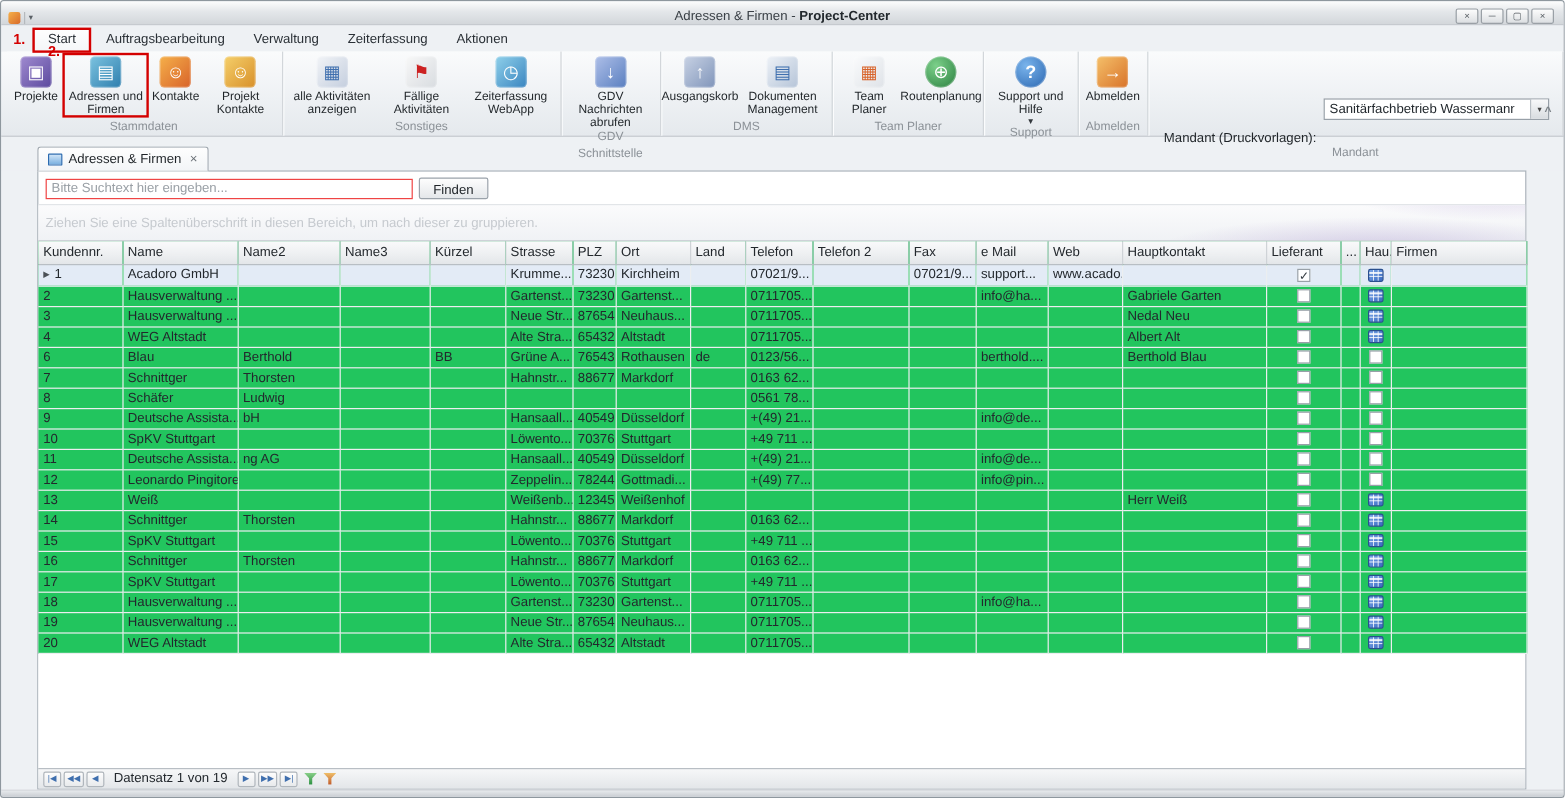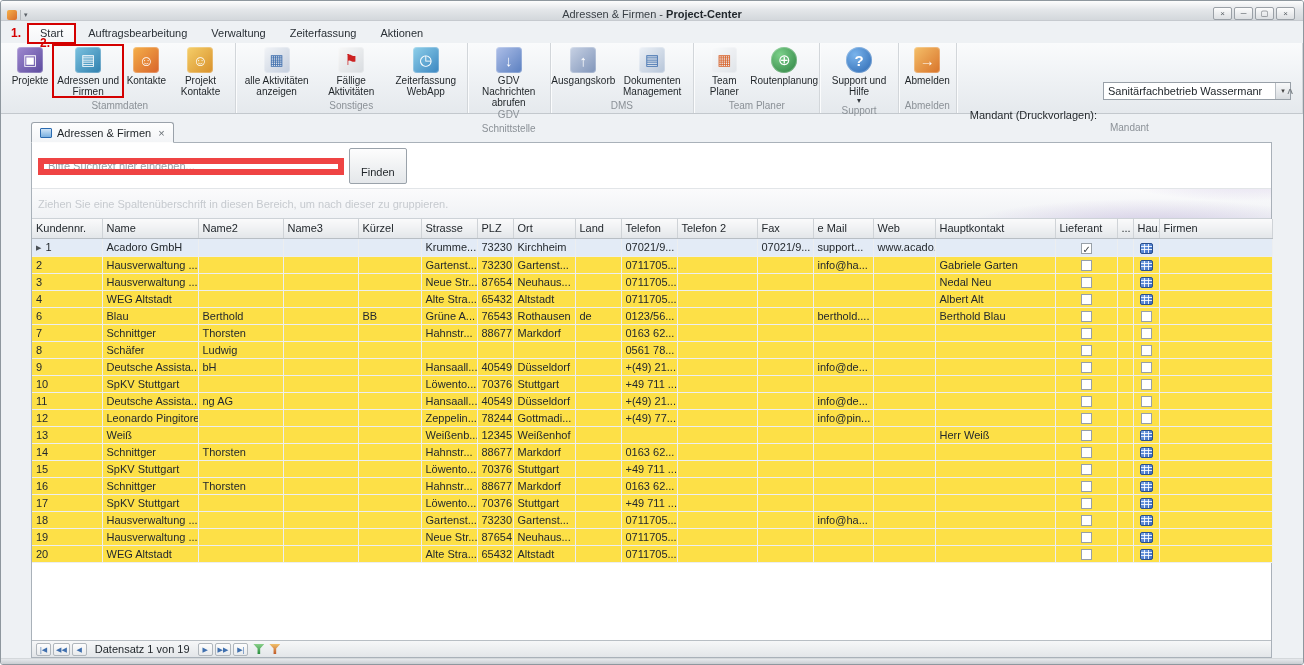--- a/index.html
+++ b/index.html
@@ -63,30 +63,30 @@
   
   .tabbar { height:28px; background:#eef1f4; display:flex; align-items:flex-end; padding-left:30px; flex:0 0 auto; }
   .doc-tab { height:21px; margin-bottom:-1px; z-index:2; background:linear-gradient(#fefefe,#f3f5f7); border:1px solid #9aa2aa; border-bottom:1px solid #fdfdfd; border-radius:3px 3px 0 0; display:flex; align-items:center; gap:5px; padding:0 8px; font-size:11px; color:#1f2428; }
   .tab-card-icon { width:12px; height:10px; border:1px solid #2a6ab0; border-radius:1px; background:linear-gradient(#cfe4f7,#7ab0e0); }
   .tab-close { font-size:11px; color:#6a7076; padding-left:2px; }
 
   
   .main { flex:1; background:#eef1f4; padding:0 31px 0 30px; min-height:0; }
   .panel { height:100%; background:#fff; border:1px solid #a9b1b9; display:flex; flex-direction:column; min-height:0; }
   .search-row { display:flex; gap:5px; align-items:center; padding:5px 6px 4px; flex:0 0 auto; }
-  .search-input { width:306px; height:17px; border:6px solid #ef4444; font-size:11px; padding:0 4px; color:#333; font-family:"Liberation Sans",sans-serif; }
+  .search-input { width:306px; height:17px; border:1px solid #ef4444; font-size:11px; padding:0 4px; color:#333; font-family:"Liberation Sans",sans-serif; }
   .search-input::placeholder { color:#9aa0a6; }
-  .find-btn { height:18px; padding:17px 11px; font-size:11px; color:#1f2428; border:1px solid #9aa2aa; border-radius:2px; background:linear-gradient(#fdfdfd,#e4e7ea); font-family:"Liberation Sans",sans-serif; }
+  .find-btn { height:18px; padding:4px 11px; font-size:11px; color:#1f2428; border:1px solid #9aa2aa; border-radius:2px; background:linear-gradient(#fdfdfd,#e4e7ea); font-family:"Liberation Sans",sans-serif; }
   .groupby { height:31px; flex:0 0 auto; background:linear-gradient(#fbfbfc,#f0f2f5); border-top:1px solid #e2e5e8; border-bottom:1px solid #cdd2d7; position:relative; display:flex; align-items:center; padding-left:6px; overflow:hidden; }
   .groupby-hint { font-size:11px; color:#c6cacf; z-index:1; }
   .groupby-deco { position:absolute; right:0; top:0; bottom:0; width:440px; pointer-events:none;
     background: radial-gradient(ellipse 70% 160% at 72% 130%, rgba(140,110,190,.30), rgba(140,110,190,0) 60%),
                 radial-gradient(ellipse 55% 150% at 95% -40%, rgba(120,90,180,.22), rgba(120,90,180,0) 55%); }
 
-  table.grid { border-collapse:collapse; table-layout:fixed; width:100%; background:#fde047; }
+  table.grid { border-collapse:collapse; table-layout:fixed; width:100%; background:#22c55e; }
   .grid th { height:19px; background:linear-gradient(#fafafb,#edeff1 60%,#e3e6e9); border-right:1px solid #cfd3d7; border-bottom:1px solid #b8bec4; font-weight:normal; font-size:11px; text-align:left; padding:0 4px; color:#23282d; white-space:nowrap; overflow:hidden; }
   .grid td { height:16px; line-height:16px; border-right:1px solid #eceef0; border-bottom:1px solid #eceef0; font-size:11px; padding:0 4px; white-space:nowrap; overflow:hidden; color:#23282d; }
   .grid td.center { text-align:center; }
   .grid tr.selected td { background:#e3ebf6; }
   .row-arrow { font-size:7px; color:#4a5056; margin-right:4px; vertical-align:1px; }
   .cb { display:inline-block; width:11px; height:11px; border:1px solid #98a0a8; background:#fff; position:relative; vertical-align:middle; }
   .cb.checked::after { content:"✓"; position:absolute; left:1px; top:-2px; font-size:10px; color:#3a4046; }
   .hicon { display:inline-block; width:13px; height:11px; border:1px solid #2a4f8e; border-radius:2px; vertical-align:middle;
     background: linear-gradient(90deg,transparent 0 3px,rgba(255,255,255,.85) 3px 4px,transparent 4px 7px,rgba(255,255,255,.85) 7px 8px,transparent 8px),
                 linear-gradient(0deg,transparent 0 3px,rgba(255,255,255,.85) 3px 4px,transparent 4px 6px,rgba(255,255,255,.85) 6px 7px,transparent 7px),

